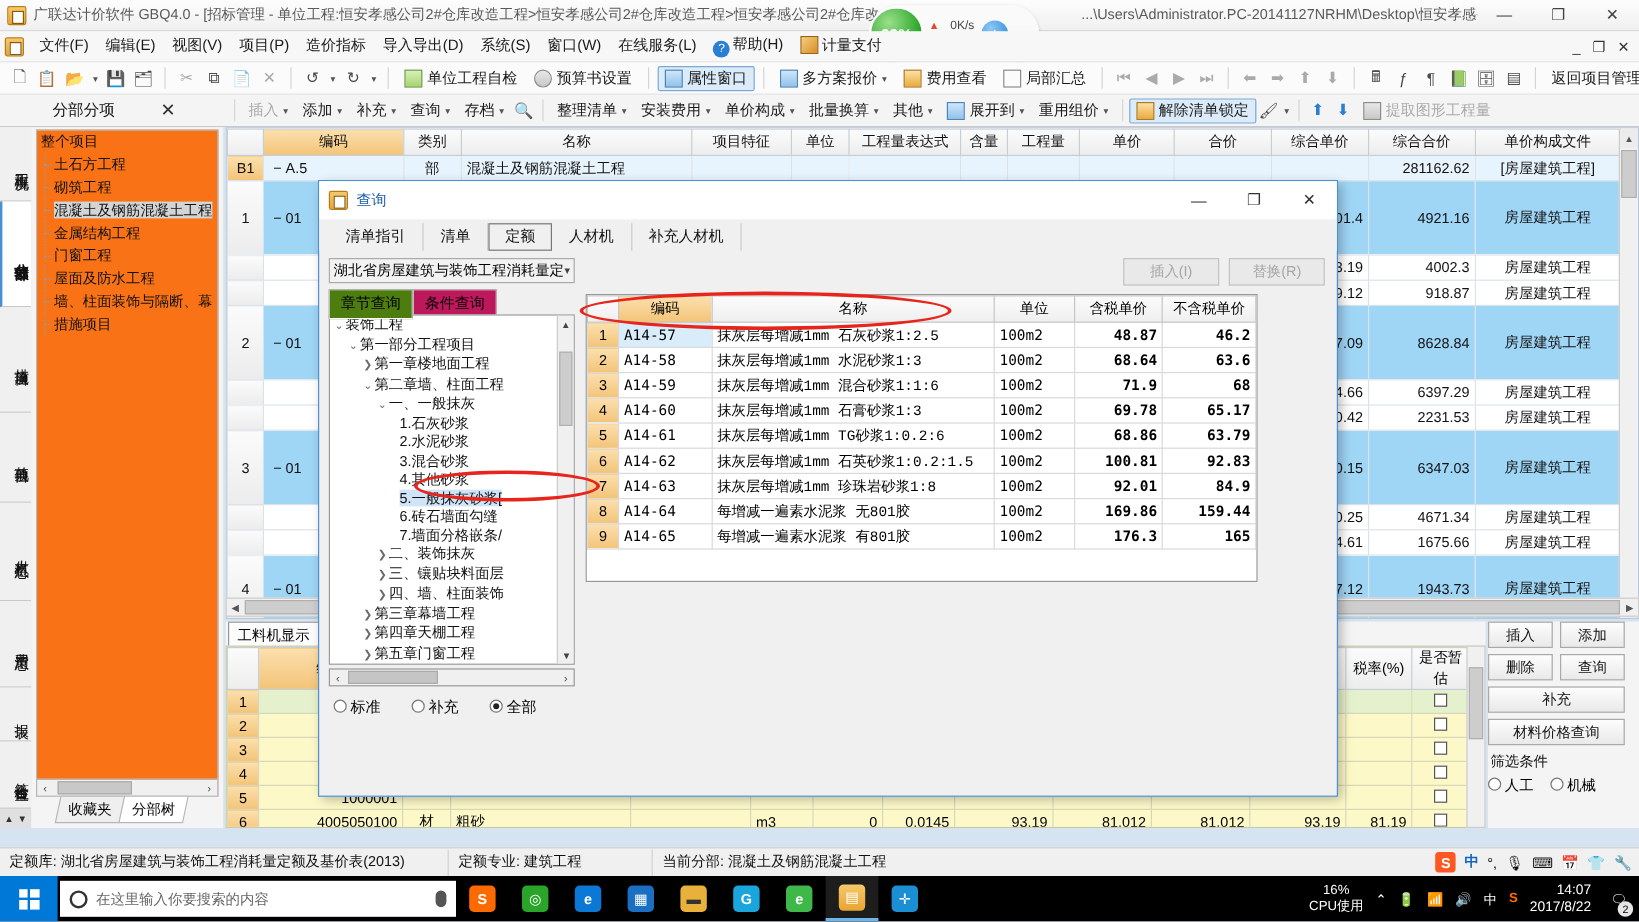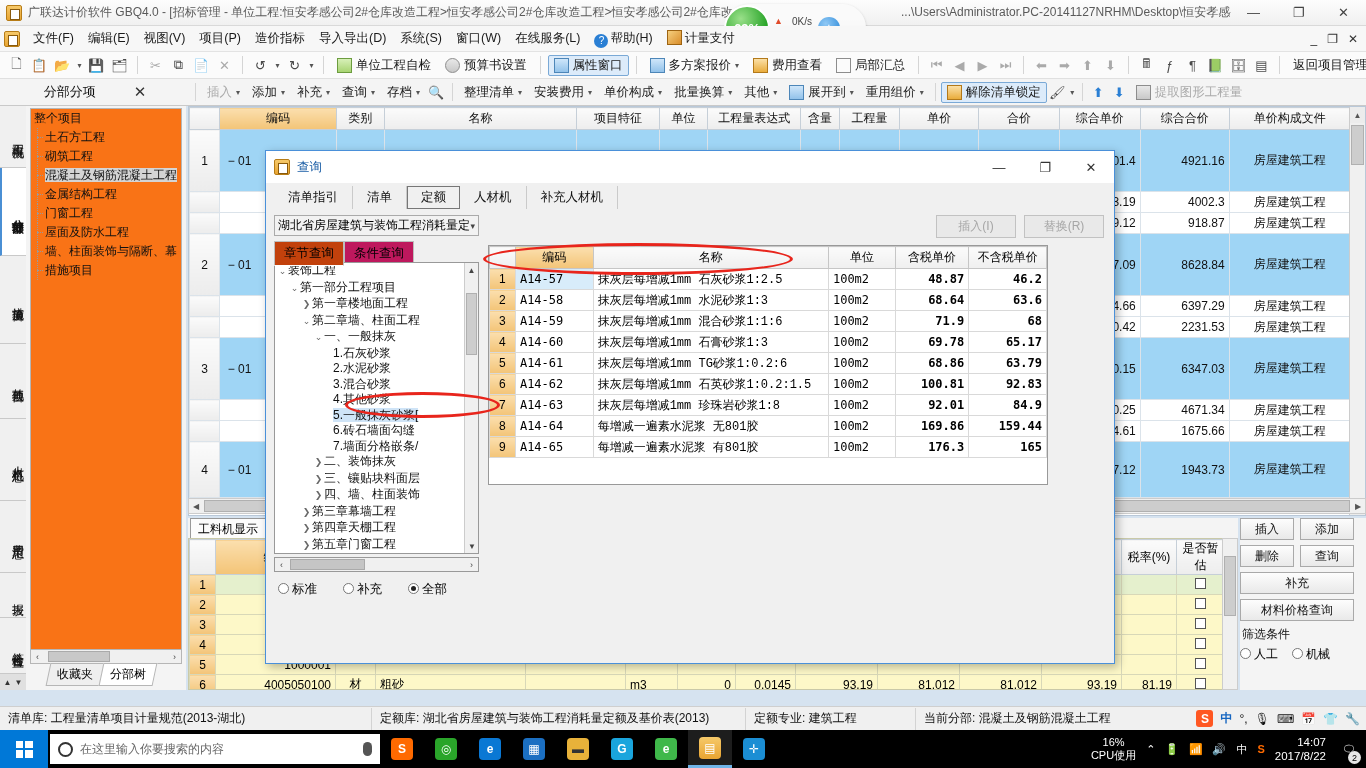--- a/index.html
+++ b/index.html
@@ -303,21 +303,21 @@
   .dlg-body{position:absolute;top:58px;left:0;width:850px;height:456px;}
   .combo{
     position:absolute;top:6px;left:8px;width:205px;height:21px;background:#f2f2f2;
     border:1px solid #aaa;display:flex;align-items:center;padding:0 3px;font-size:12px;
     overflow:hidden;white-space:nowrap;justify-content:center;
   }
   .combo .cv{flex:1;overflow:hidden;}
   .combo .cd{font-size:9px;color:#444;}
   .sub-tabs{position:absolute;top:32px;left:8px;display:flex;font-size:12.5px;}
   .stab{padding:3px 9px;border:1px solid #bdbdbd;border-bottom:none;background:#be185d;}
-  .stab.on{background:#c2410c;border-bottom:1px solid #fff;position:relative;z-index:2;}
+  .stab.on{background:#4d7c0f;border-bottom:1px solid #fff;position:relative;z-index:2;}
   .dtree{
     position:absolute;top:53px;left:8px;width:205px;height:292px;background:#fff;
     border:1px solid #999;overflow:hidden;
   }
   .dn{font-size:12px;color:#111;white-space:nowrap;padding:0 2px;line-height:15.5px;position:relative;}
   .dn .ex{display:inline-block;width:11px;color:#6a6a6a;font-size:9px;text-align:center;}
   .dn.sel .lbl{background:#cfe4f7;}
   .dtree-vsb{position:absolute;right:0;top:0;width:14px;height:290px;background:#f0f0f0;border-left:1px solid #ccc;}
   .dtree-vsb .ar{height:14px;display:flex;align-items:center;justify-content:center;font-size:8px;color:#444;}
   .dtree-vsb .th{position:absolute;top:30px;left:1px;width:11px;height:62px;background:#cdcdcd;border:1px solid #b0b0b0;}
@@ -646,20 +646,36 @@
           <th>含量</th>
           <th>工程量</th>
           <th>单价</th>
           <th>合价</th>
           <th>综合单价</th>
           <th>综合合价</th>
           <th>单价构成文件</th>
         </tr>
       </thead>
       <tbody>
+        <tr class="rowB1">
+          <td class="rowhdr">B1</td>
+          <td>&nbsp;−&nbsp;<span>A.5</span></td>
+          <td class="ctr">部</td>
+          <td>混凝土及钢筋混凝土工程</td>
+          <td></td>
+          <td></td>
+          <td></td>
+          <td></td>
+          <td></td>
+          <td></td>
+          <td></td>
+          <td class="num"></td>
+          <td class="num">281162.62</td>
+          <td class="ctr">[房屋建筑工程]</td>
+        </tr>
         <tr class="hl" style="height:62px">
           <td class="rowhdr plainhdr">1</td>
           <td>&nbsp;−&nbsp;<span>01</span></td>
           <td></td>
             <td></td>
           <td></td>
             <td></td>
           <td></td>
             <td></td>
           <td></td>
@@ -1165,21 +1181,20 @@
           </tbody>
         </table>
       </div>
     </div>
   </div>
 
   <div class="ellipse" style="left:483px; top:243px; width:310px; height:32px;"></div>
   <div class="ellipse" style="left:345px; top:392px; width:155px; height:26px;"></div>
 
   <div class="statusbar">
-    <div class="st-cell" style="width:372px">清单库: 工程量清单项目计量规范(2013-湖北)</div>
     <div class="st-cell" style="width:374px">定额库: 湖北省房屋建筑与装饰工程消耗量定额及基价表(2013)</div>
     <div class="st-cell" style="width:170px">定额专业: 建筑工程</div>
     <div class="st-cell" style="width:245px;border-right:none">当前分部: 混凝土及钢筋混凝土工程</div>
     <div class="ime-tray">
       <span class="sogou">S</span>
       <span style="color:#1565c0;font-weight:bold">中</span>
       <span>°,</span>
       <span>🎙</span>
       <span>⌨</span>
       <span>📅</span>

